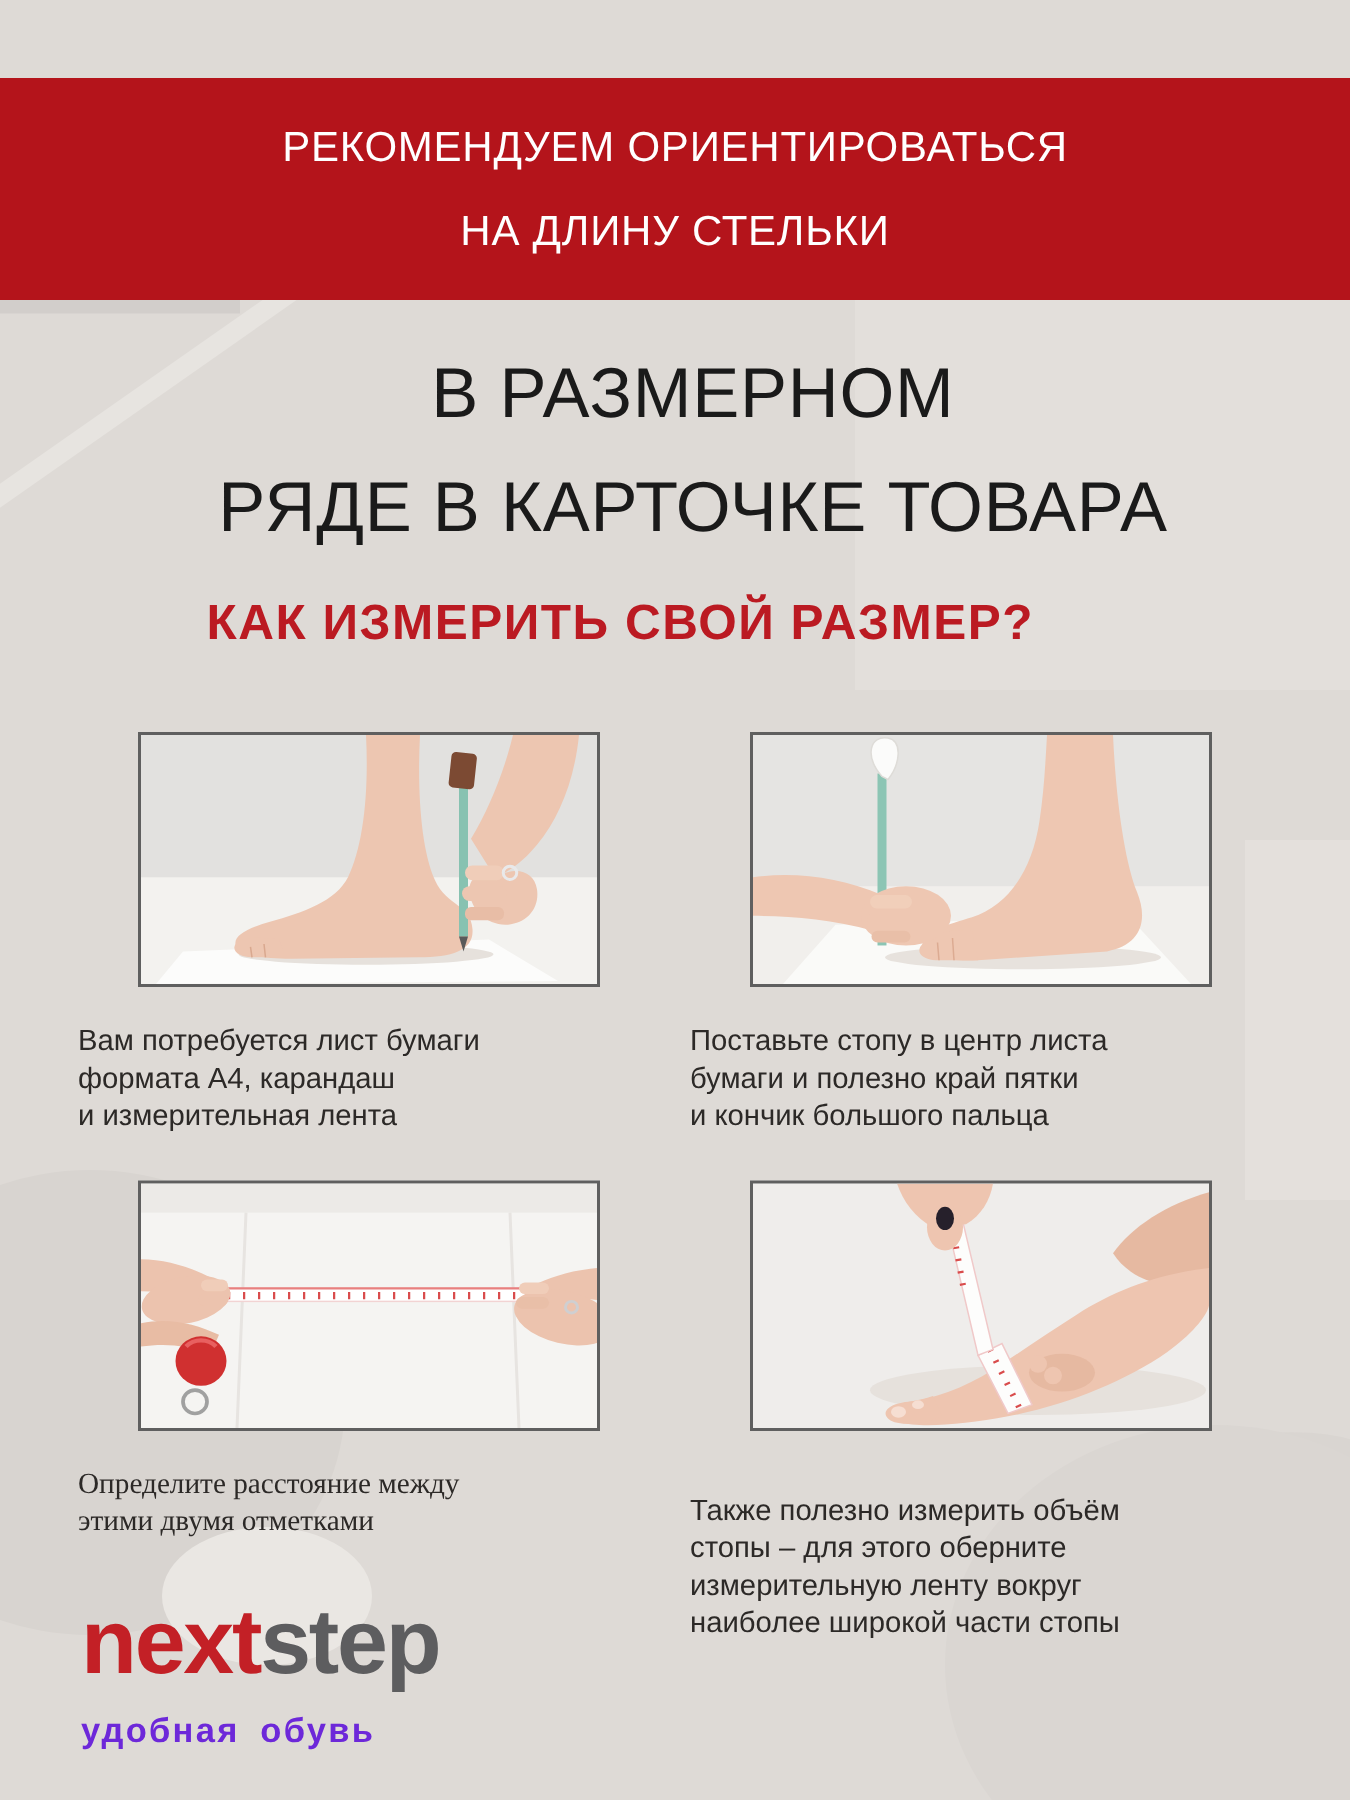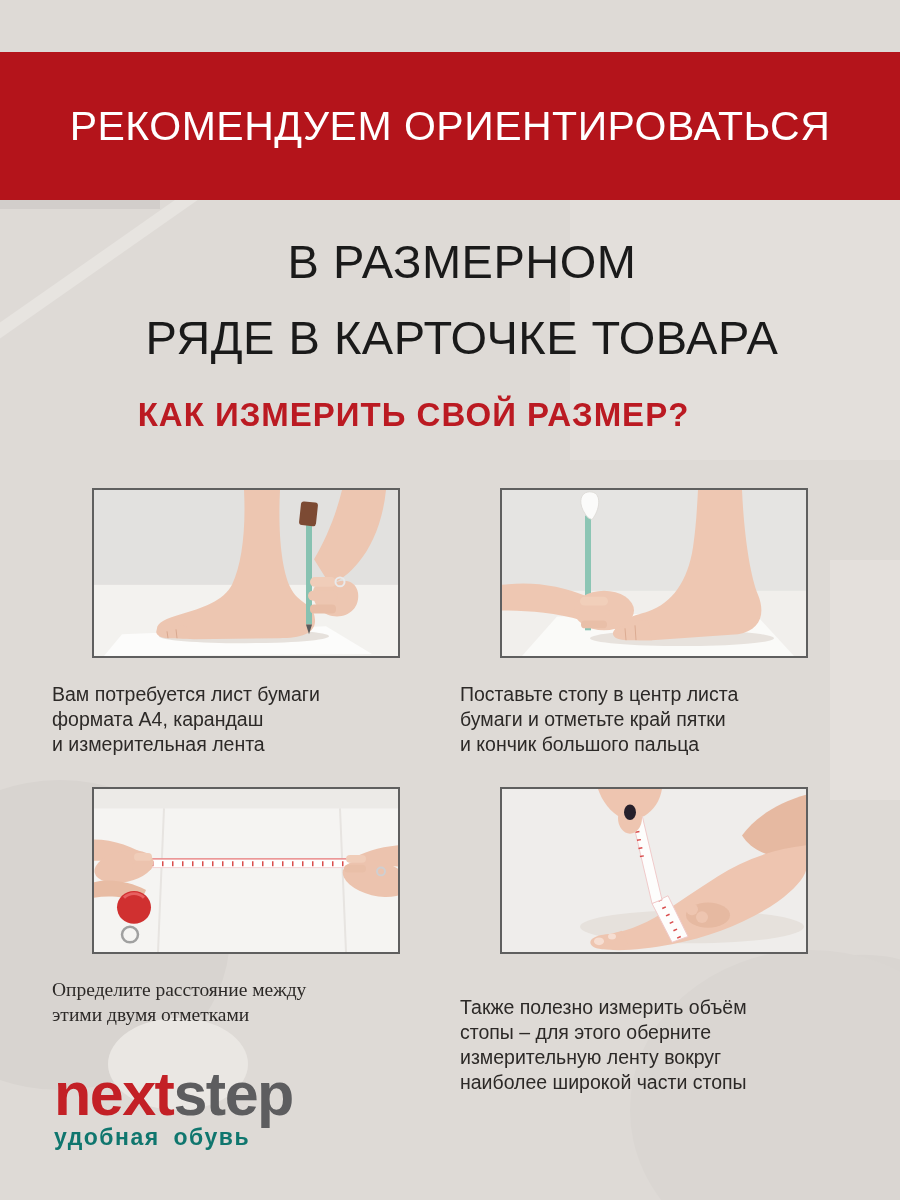--- a/index.html
+++ b/index.html
@@ -19,21 +19,21 @@
   .decor.circle-logo{ left:108px; top:1018px; width:140px; height:92px; border-radius:50%; background:#eae7e3; }
   .decor.strip-banner{ left:0; top:200px; width:160px; height:9px; background:#d2cecb; }
 
   .layer { position:absolute; z-index:1; }
 
   .banner {
     left:0; top:52px; width:900px; height:148px; background:#b4141b;
     display:flex; flex-direction:column; justify-content:center; align-items:center;
     color:#ffffff; text-align:center;
   }
-  .banner .line { font-size:41px; line-height:56px; letter-spacing:0.5px; font-weight:400; }
+  .banner .line { font-size:28px; line-height:56px; letter-spacing:0.5px; font-weight:400; }
 
   .heading { left:0; top:224px; width:900px; text-align:center; color:#1a1a1a; }
   .heading .line { font-size:47px; line-height:76px; font-weight:400; letter-spacing:0.5px;margin-left:24px; }
 
   .subheading {
     left:0; top:396px; width:827px; text-align:center;
     color:#bb1a22; font-size:33px; font-weight:700; letter-spacing:1px;
   }
 
   .photo {
@@ -51,38 +51,39 @@
   }
   .caption.c1 { left:52px;  top:682px; }
   .caption.c2 { left:460px; top:682px; }
   .caption.c3 { left:52px;  top:977px;font-family:Liberation Serif, serif; }
   .caption.c4 { left:460px; top:995px; }
 
   .logo { left:54px; top:1064px; }
   .logo .brand { font-size:61px; font-weight:700; letter-spacing:-1.5px; line-height:60px; }
   .logo .brand .part1 { color:#c32026; }
   .logo .brand .part2 { color:#5d5d5f; }
-  .logo .tagline { font-size:23px; font-weight:700; color:#0f766e; letter-spacing:1.5px; margin-top:0; word-spacing:6px; }
+  .logo .tagline { font-size:23px; font-weight:700; color:#6d28d9; letter-spacing:1.5px; margin-top:16px; word-spacing:6px; }
 </style>
 </head>
 <body>
 
 <div class="page">
 
   <div class="decor band-tl"></div>
   <div class="decor rect-tr"></div>
   <div class="decor rect-mr"></div>
   <div class="decor ellipse-l"></div>
   <div class="decor swoosh-br"></div>
   <div class="decor blob-br"></div>
   <div class="decor circle-logo"></div>
   <div class="decor strip-banner"></div>
 
   <div class="layer banner">
     <div class="line">РЕКОМЕНДУЕМ ОРИЕНТИРОВАТЬСЯ</div>
+    <div class="line">НА ДЛИНУ СТЕЛЬКИ</div>
   </div>
 
   <div class="layer heading">
     <div class="line">В РАЗМЕРНОМ</div>
     <div class="line">РЯДЕ В КАРТОЧКЕ ТОВАРА</div>
   </div>
 
   <div class="layer subheading">КАК ИЗМЕРИТЬ СВОЙ РАЗМЕР?</div>
 
   <div class="layer photo p1">
@@ -171,21 +172,21 @@
       <ellipse cx="206" cy="130" rx="22" ry="13" fill="#e6b9a1"></ellipse>
       <circle cx="190" cy="124" r="6" fill="#eec5b0"></circle>
       <circle cx="200" cy="132" r="6" fill="#eec5b0"></circle>
     </svg>
   </div>
 
   <div class="layer caption c1">Вам потребуется лист бумаги
 формата А4, карандаш
 и измерительная лента</div>
   <div class="layer caption c2">Поставьте стопу в центр листа
-бумаги и отметьте край пятки
+бумаги и полезно край пятки
 и кончик большого пальца</div>
   <div class="layer caption c3">Определите расстояние между
 этими двумя отметками</div>
   <div class="layer caption c4">Также полезно измерить объём
 стопы – для этого оберните
 измерительную ленту вокруг
 наиболее широкой части стопы</div>
 
   <div class="layer logo">
     <div class="brand"><span class="part1">next</span><span class="part2">step</span></div>

